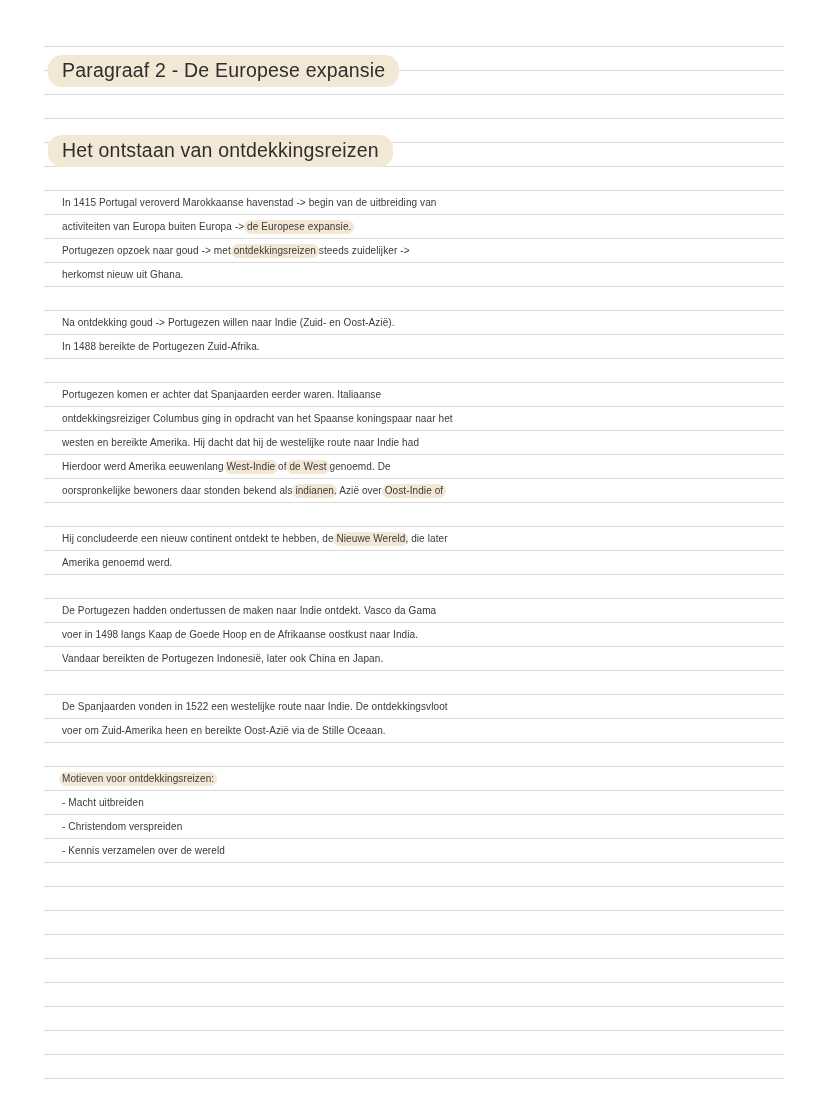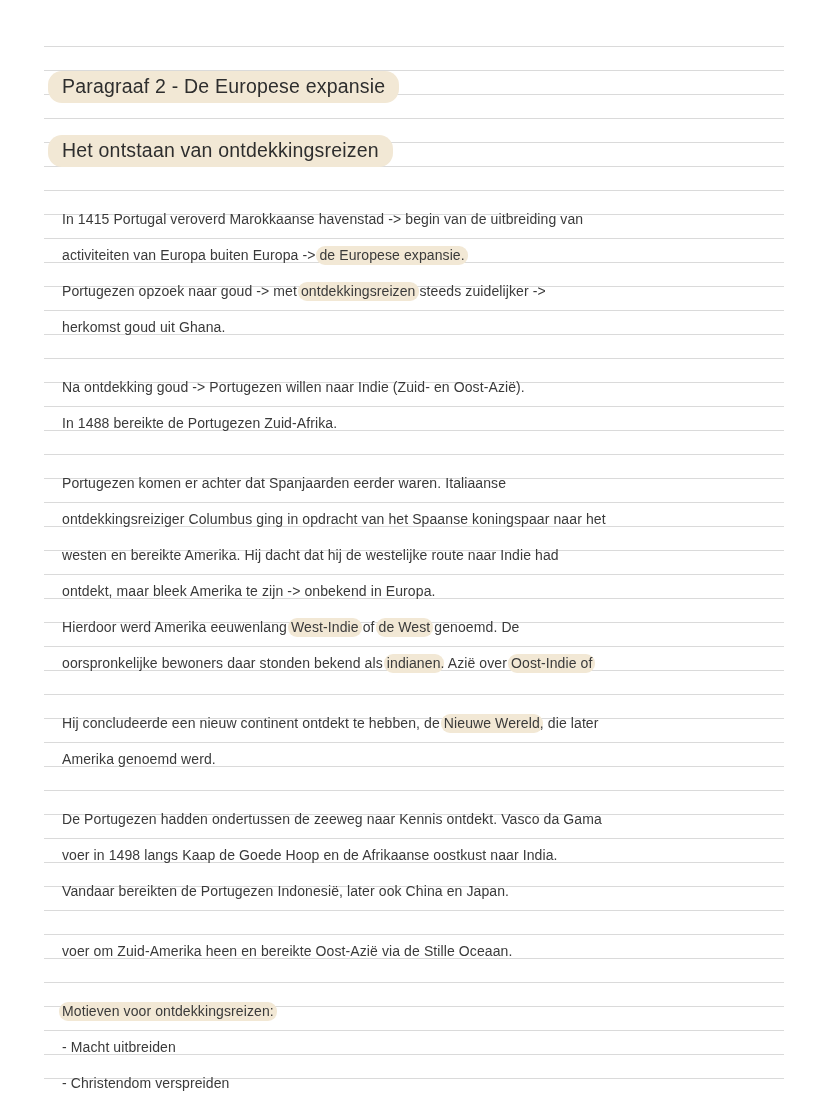--- a/index.html
+++ b/index.html
@@ -18,54 +18,53 @@
   .paper {
     position: absolute;
     left: 44px; top: 46px;
     width: 740px; height: 1034px;
     border-top: 1px solid #dadada;
     background: repeating-linear-gradient(
       to bottom,
       transparent 0px, transparent 23px,
       #dadada 23px, #dadada 24px
     );
-    padding: 16px 6px 0 18px;
+    padding: 0 6px 0 18px;
     color: #3a3a3a;
   }
   .title-row {
     height: 48px;
     display: flex;
     align-items: center;
   }
   .heading-row {
     height: 48px;
     display: flex;
-    align-items: flex-start;
+    align-items: flex-end;
     margin-top: 24px;
   }
   .doc-title, .doc-heading {
     font-size: 19.5px;
     color: #2e2e2e;
     letter-spacing: 0.2px;
   }
   .hl-pill {
     background: var(--hl, #f2e8d5);
     border-radius: 14px;
     padding: 4px 14px 5px 14px;
     margin-left: -14px;
     white-space: nowrap;
   }
   #content { margin-top: 24px; }
   .line {
     height: 24px;
     line-height: 24px;
-    font-size: 14px;
+    font-size: 10px;
     white-space: pre;
     letter-spacing: 0.1px;
-    margin-top: 12px;
   }
   .gap { height: 24px; }
   .hl {
     background: var(--hl, #f2e8d5);
     border-radius: 9px;
     padding: 1px 3px 2px 3px;
     margin: 0 -3px;
   }
 </style>
 </head>
@@ -77,49 +76,49 @@
       <span class="hl-pill doc-title">Paragraaf 2 - De Europese expansie</span>
     </div>
     <div class="heading-row">
       <span class="hl-pill doc-heading">Het ontstaan van ontdekkingsreizen</span>
     </div>
     <div id="content">
         <div class="para">
           <div class="line"><span class="">In 1415 Portugal veroverd Marokkaanse havenstad -&gt; begin van de uitbreiding van</span></div>
           <div class="line"><span class="">activiteiten van Europa buiten Europa -&gt; </span><span class="hl">de Europese expansie.</span></div>
           <div class="line"><span class="">Portugezen opzoek naar goud -&gt; met </span><span class="hl">ontdekkingsreizen</span><span class=""> steeds zuidelijker -&gt;</span></div>
-          <div class="line"><span class="">herkomst goud uit Ghana.</span></div>
+          <div class="line"><span class="">herkomst nieuw uit Ghana.</span></div>
         </div>
         <div class="gap"></div>
         <div class="para">
           <div class="line"><span class="">Na ontdekking goud -&gt; Portugezen willen naar Indie (Zuid- en Oost-Azië).</span></div>
           <div class="line"><span class="">In 1488 bereikte de Portugezen Zuid-Afrika.</span></div>
         </div>
         <div class="gap"></div>
         <div class="para">
           <div class="line"><span class="">Portugezen komen er achter dat Spanjaarden eerder waren. Italiaanse</span></div>
           <div class="line"><span class="">ontdekkingsreiziger Columbus ging in opdracht van het Spaanse koningspaar naar het</span></div>
           <div class="line"><span class="">westen en bereikte Amerika. Hij dacht dat hij de westelijke route naar Indie had</span></div>
-          <div class="line"><span class="">ontdekt, maar bleek Amerika te zijn -&gt; onbekend in Europa.</span></div>
           <div class="line"><span class="">Hierdoor werd Amerika eeuwenlang </span><span class="hl">West-Indie</span><span class=""> of </span><span class="hl">de West</span><span class=""> genoemd. De</span></div>
           <div class="line"><span class="">oorspronkelijke bewoners daar stonden bekend als </span><span class="hl">indianen</span><span class="">. Azië over </span><span class="hl">Oost-Indie of</span></div>
         </div>
         <div class="gap"></div>
         <div class="para">
           <div class="line"><span class="">Hij concludeerde een nieuw continent ontdekt te hebben, de </span><span class="hl">Nieuwe Wereld</span><span class="">, die later</span></div>
           <div class="line"><span class="">Amerika genoemd werd.</span></div>
         </div>
         <div class="gap"></div>
         <div class="para">
-          <div class="line"><span class="">De Portugezen hadden ondertussen de zeeweg naar Kennis ontdekt. Vasco da Gama</span></div>
+          <div class="line"><span class="">De Portugezen hadden ondertussen de maken naar Indie ontdekt. Vasco da Gama</span></div>
           <div class="line"><span class="">voer in 1498 langs Kaap de Goede Hoop en de Afrikaanse oostkust naar India.</span></div>
           <div class="line"><span class="">Vandaar bereikten de Portugezen Indonesië, later ook China en Japan.</span></div>
         </div>
         <div class="gap"></div>
         <div class="para">
+          <div class="line"><span class="">De Spanjaarden vonden in 1522 een westelijke route naar Indie. De ontdekkingsvloot</span></div>
           <div class="line"><span class="">voer om Zuid-Amerika heen en bereikte Oost-Azië via de Stille Oceaan.</span></div>
         </div>
         <div class="gap"></div>
         <div class="para">
           <div class="line"><span class="hl">Motieven voor ontdekkingsreizen:</span></div>
           <div class="line"><span class="">- Macht uitbreiden</span></div>
           <div class="line"><span class="">- Christendom verspreiden</span></div>
           <div class="line"><span class="">- Kennis verzamelen over de wereld</span></div>
         </div>
         <div class="gap"></div>

